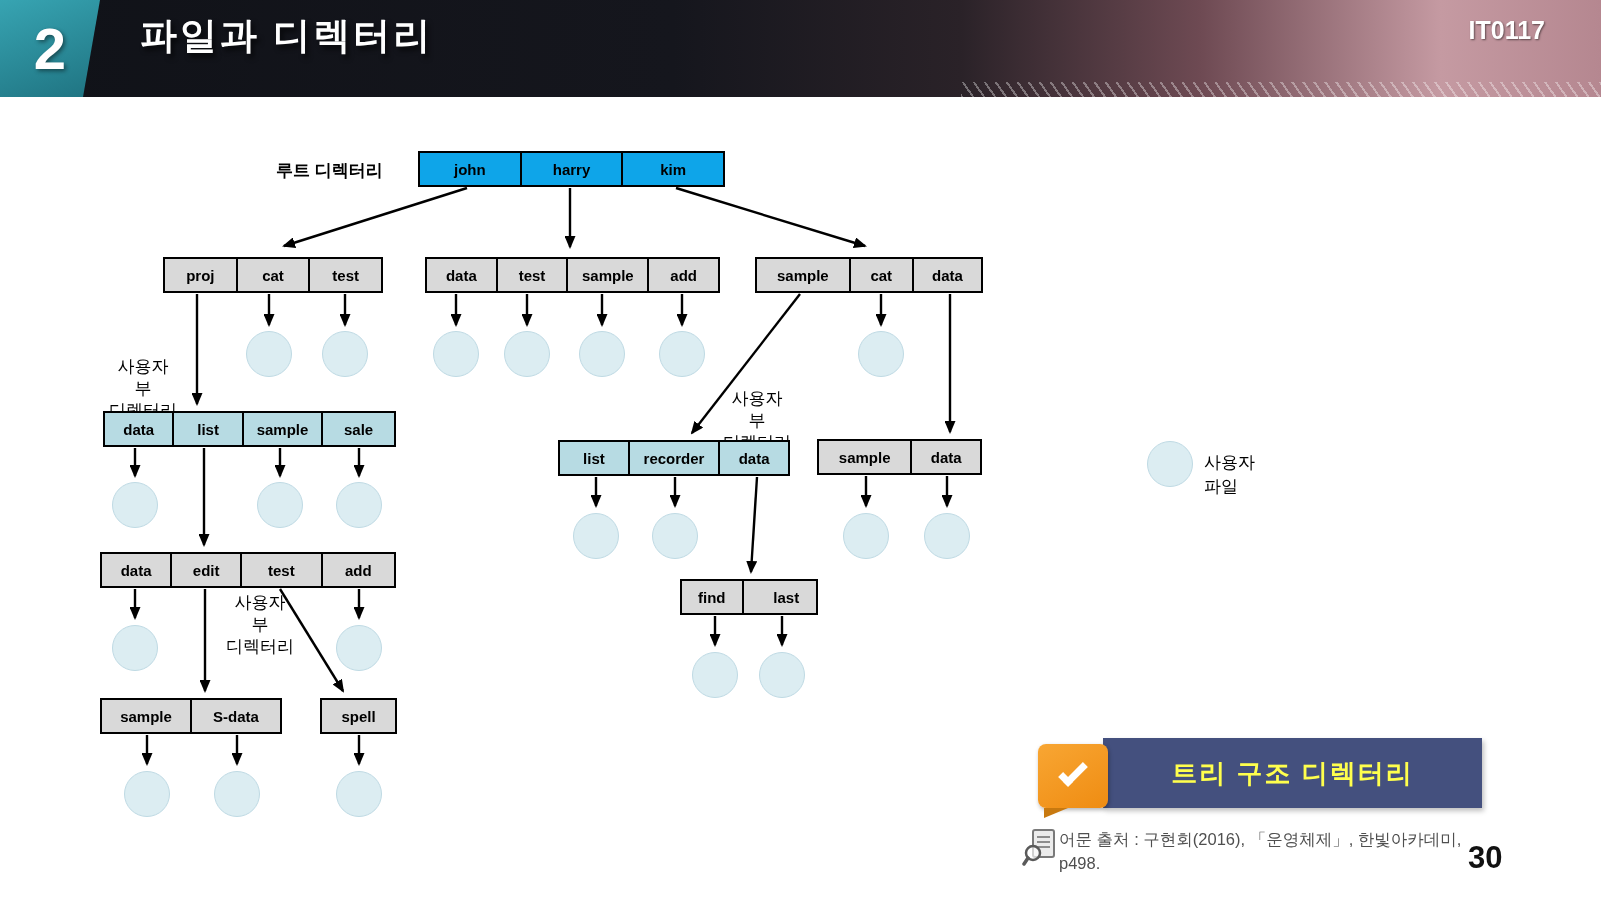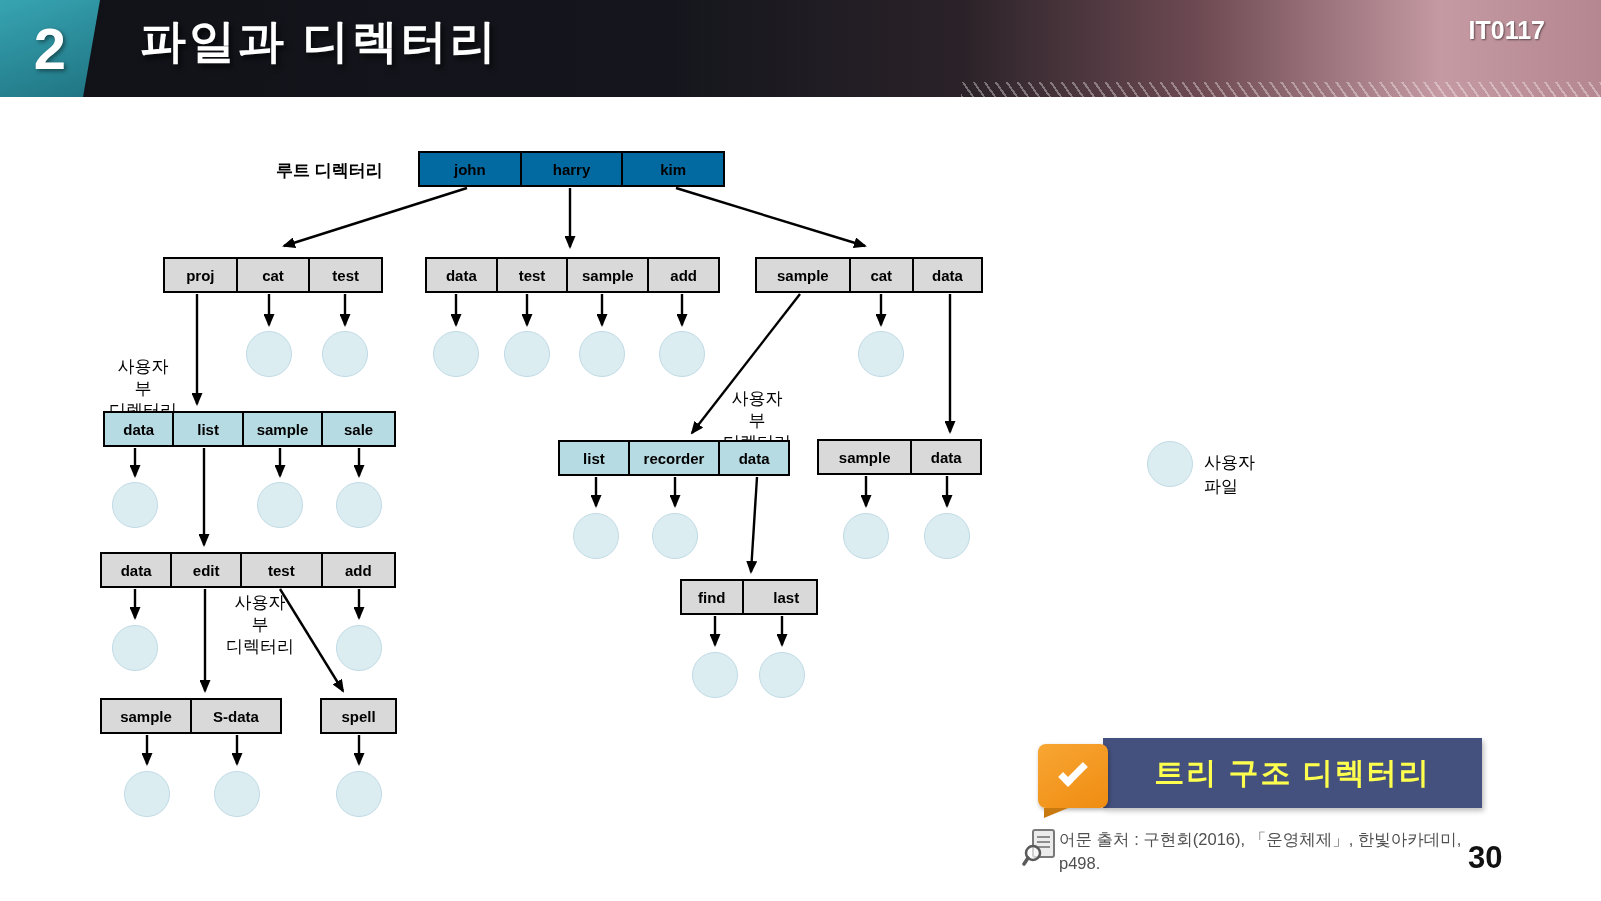--- a/index.html
+++ b/index.html
@@ -18,34 +18,34 @@
     background:repeating-linear-gradient(55deg, rgba(255,255,255,.7) 0 2px, transparent 2px 9px);
   }
   .num-box {
     position:absolute; left:0; top:0; width:100px; height:97px;
     background:linear-gradient(160deg,#37a4b2,#1f7381);
     clip-path:polygon(0 0,100% 0,83% 100%,0 100%);
     display:flex; align-items:center; justify-content:center;
   }
   .num-box span { color:#fff; font-size:58px; font-weight:bold; text-shadow:2px 2px 4px rgba(0,0,0,.45); }
   .header-title {
-    position:absolute; left:140px; top:11px; color:#ffffff; font-size:46px; font-weight:bold;
+    position:absolute; left:140px; top:11px; color:#ffffff; font-size:37px; font-weight:bold;
     letter-spacing:3px; text-shadow:3px 4px 5px rgba(0,0,0,.65); white-space:nowrap;text-align:right;
   }
   .course-code {
     position:absolute; right:56px; top:16px; color:#ffffff; font-size:25px;
     font-weight:bold; text-shadow:1px 1px 2px rgba(0,0,0,.5);
   }
   
   .diagram { position:absolute; left:0; top:0; width:1601px; height:901px; }
   .dtable {
     position:absolute; display:flex; height:36px;
     border:2px solid #000; background:#d9d9d9; z-index:2;
   }
-  .dtable.white { background:#0369a1; }
+  .dtable.white { background:#0ea5e9; }
   .dtable.blue  { background:#b7dbe3; }
   .dtable .cell {
     flex:1; display:flex; align-items:center; justify-content:center;
     font-size:15px; font-weight:bold; color:#000; border-right:2px solid #000;
     overflow:hidden; white-space:nowrap;
   }
   .dtable .cell:last-child { border-right:none; }
   .fcircle {
     position:absolute; width:46px; height:46px; border-radius:50%;
     background:#dcedf2; border:1px solid #bfdae4; z-index:1;
@@ -62,21 +62,21 @@
     position:absolute; left:1204px; top:451px; font-size:17px; color:#000;
     white-space:pre-line; line-height:24px; z-index:1;
   }
   svg.arrows { position:absolute; left:0; top:0; z-index:3; pointer-events:none; }
   
   .callout-box {
     position:absolute; left:1103px; top:738px; width:379px; height:70px;
     background:#44507e; display:flex; align-items:center; justify-content:center; z-index:2;
     box-shadow:2px 3px 5px rgba(0,0,0,.25);
   }
-  .callout-box span { color:#ffff4d; font-size:30px; font-weight:bold; letter-spacing:2px; white-space:nowrap; }
+  .callout-box span { color:#ffff4d; font-size:26px; font-weight:bold; letter-spacing:2px; white-space:nowrap; }
   .ribbon {
     position:absolute; left:1038px; top:744px; width:70px; height:64px;
     background:linear-gradient(150deg,#f8a633,#ef8c12); border-radius:8px;
     display:flex; align-items:center; justify-content:center; z-index:3;
     box-shadow:1px 2px 4px rgba(0,0,0,.3);
   }
   .ribbon::after {
     content:""; position:absolute; left:6px; top:100%;
     border-left:24px solid #c8790f; border-bottom:10px solid transparent;
   }

